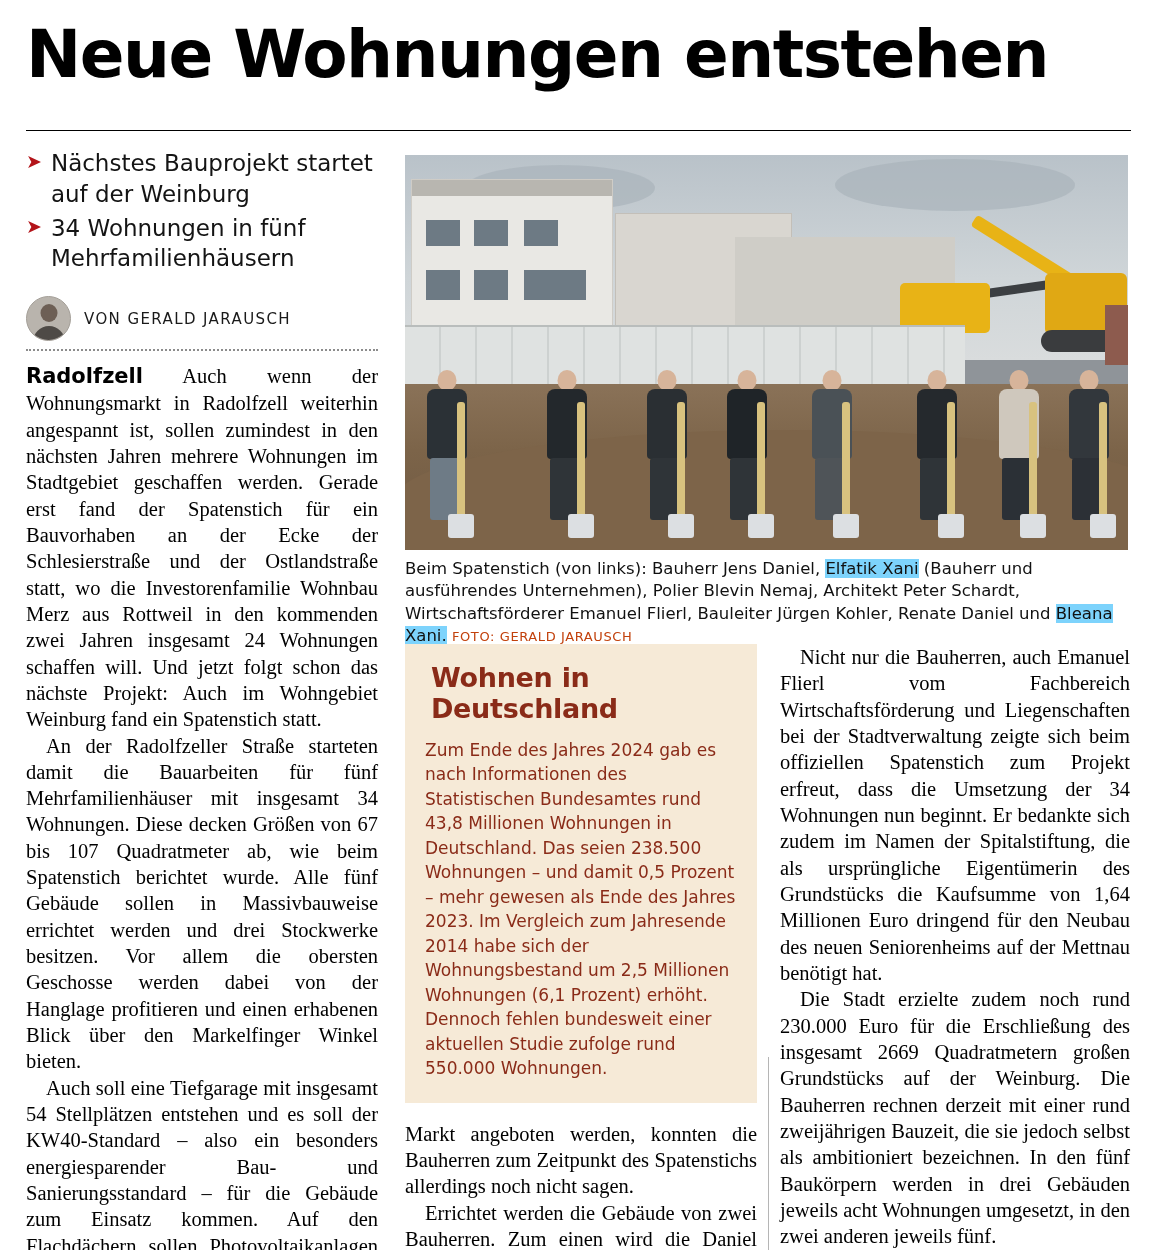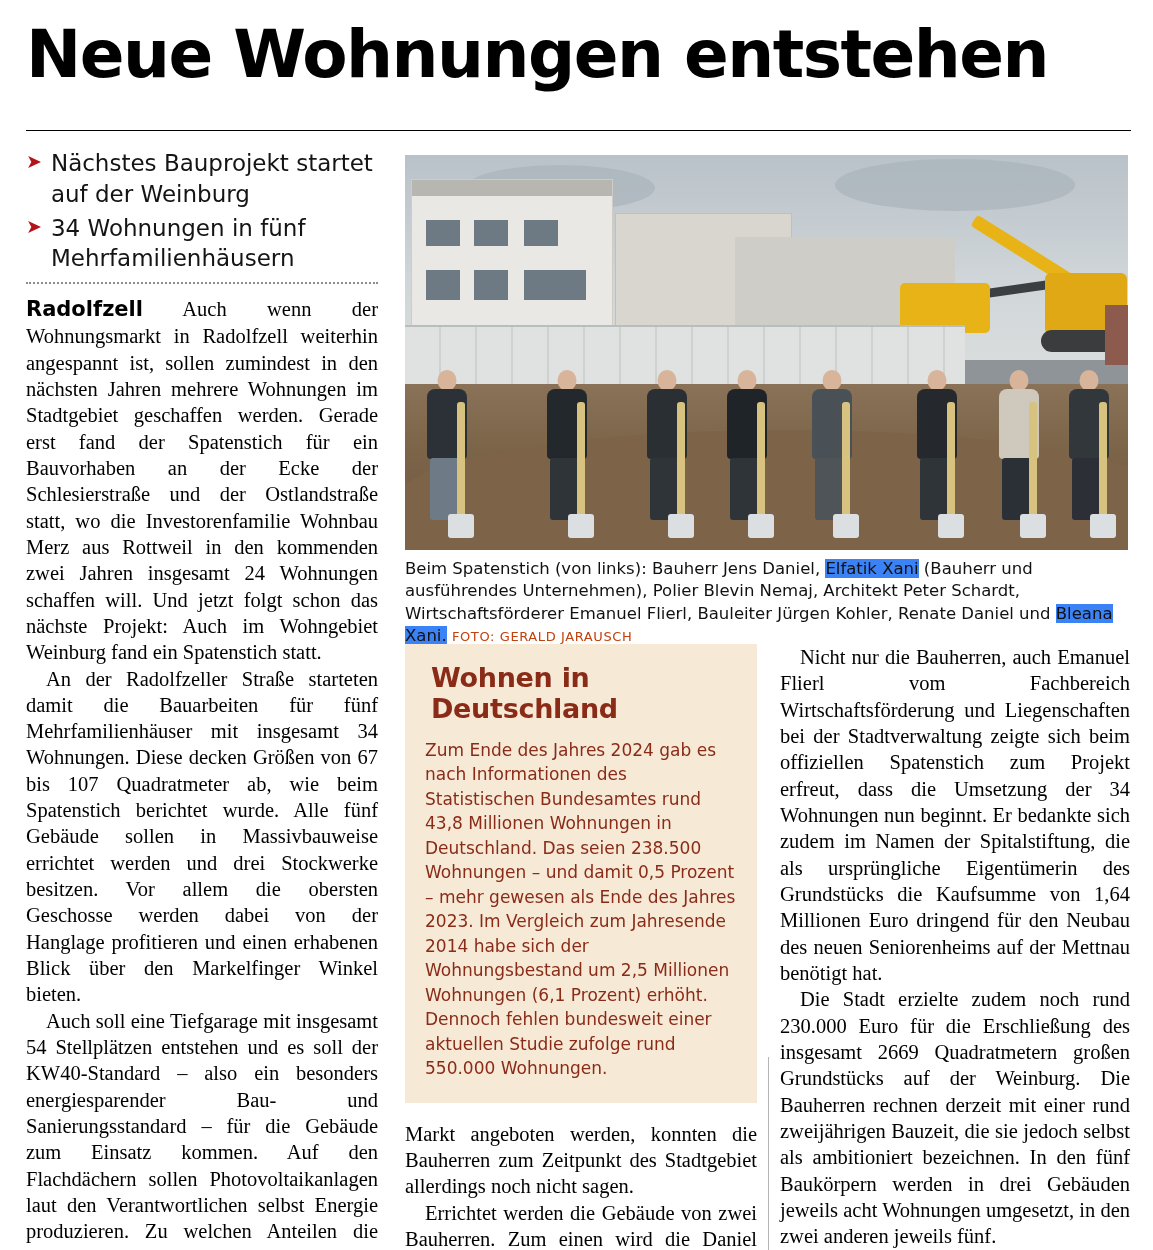--- a/index.html
+++ b/index.html
@@ -234,21 +234,21 @@
   .caption {
     position: absolute;
     left: 405px;
     top: 536px;
     width: 726px;
     font-family: "DejaVu Sans", sans-serif;
     font-size: 16.5px;
     line-height: 1.36;
     color: #111;
   }
-  .hl { background: #3b82f6; margin-top: 18px; }
+  .hl { background: #7dd3fc; margin-top: 18px; }
   .credit {
     font-size: 13px;
     letter-spacing: .6px;
     color: #c2410c;
   }
 
   
   .mid-col {
     position: absolute;
     left: 405px;
@@ -310,20 +310,27 @@
       <div class="bullet">
         <span class="arrow">➤</span>
         <span class="btext">Nächstes Bauprojekt startet auf der Weinburg</span>
       </div>
       <div class="bullet">
         <span class="arrow">➤</span>
         <span class="btext">34 Wohnungen in fünf Mehrfamilienhäusern</span>
       </div>
     </div>
 
+    <div class="byline-wrap">
+      <div class="avatar">
+        <div class="head"></div>
+        <div class="body"></div>
+      </div>
+      <div class="byline">VON GERALD JARAUSCH</div>
+    </div>
     <div class="dotline"></div>
 
     <div class="body-text">
       <p class="first"><span class="dateline">Radolfzell</span><span> Auch wenn der Wohnungsmarkt in Radolfzell weiterhin angespannt ist, sollen zumindest in den nächsten Jahren mehrere Wohnungen im Stadtgebiet geschaffen werden. Gerade erst fand der Spatenstich für ein Bauvorhaben an der Ecke der Schlesierstraße und der Ostlandstraße statt, wo die Investorenfamilie Wohnbau Merz aus Rottweil in den kommenden zwei Jahren insgesamt 24 Wohnungen schaffen will. Und jetzt folgt schon das nächste Projekt: Auch im Wohngebiet Weinburg fand ein Spatenstich statt.</span></p>
       <p>An der Radolfzeller Straße starteten damit die Bauarbeiten für fünf Mehrfamilienhäuser mit insgesamt 34 Wohnungen. Diese decken Größen von 67 bis 107 Quadratmeter ab, wie beim Spatenstich berichtet wurde. Alle fünf Gebäude sollen in Massivbauweise errichtet werden und drei Stockwerke besitzen. Vor allem die obersten Geschosse werden dabei von der Hanglage profitieren und einen erhabenen Blick über den Markelfinger Winkel bieten.</p>
       <p>Auch soll eine Tiefgarage mit insgesamt 54 Stellplätzen entstehen und es soll der KW40-Standard – also ein besonders energiesparender Bau- und Sanierungsstandard – für die Gebäude zum Einsatz kommen. Auf den Flachdächern sollen Photovoltaikanlagen laut den Verantwortlichen selbst Energie produzieren. Zu welchen Anteilen die Wohnungen als Eigentumswohnungen und Mietwohnungen auf dem</p>
     </div>
   </div>
 
   <div class="photo-wrap">
@@ -427,21 +434,21 @@
   <div class="caption">
     <span>Beim Spatenstich (von links): Bauherr Jens Daniel, </span><span class="hl">Elfatik Xani</span><span> (Bauherr und ausführendes Unternehmen), Polier Blevin Nemaj, Architekt Peter Schardt, Wirtschaftsförderer Emanuel Flierl, Bauleiter Jürgen Kohler, Renate Daniel und </span><span class="hl">Bleana Xani.</span> <span class="credit">FOTO: GERALD JARAUSCH</span>
   </div>
 
   <div class="mid-col">
     <div class="infobox">
       <h2>Wohnen in Deutschland</h2>
       <p>Zum Ende des Jahres 2024 gab es nach Informationen des Statistischen Bundesamtes rund 43,8 Millionen Wohnungen in Deutschland. Das seien 238.500 Wohnungen – und damit 0,5 Prozent – mehr gewesen als Ende des Jahres 2023. Im Vergleich zum Jahresende 2014 habe sich der Wohnungsbestand um 2,5 Millionen Wohnungen (6,1 Prozent) erhöht. Dennoch fehlen bundesweit einer aktuellen Studie zufolge rund 550.000 Wohnungen.</p>
     </div>
     <div class="body-text mid-text">
-      <p class="first">Markt angeboten werden, konnten die Bauherren zum Zeitpunkt des Stadtgebiet allerdings noch nicht sagen.</p>
+      <p class="first">Markt angeboten werden, konnten die Bauherren zum Zeitpunkt des Spatenstichs allerdings noch nicht sagen.</p>
       <p><span>Errichtet werden die Gebäude von zwei Bauherren. Zum einen wird die Daniel Immobilien GmbH drei Gebäude realisieren. Die anderen beiden werden von der </span></p>
     </div>
   </div>
 
   <div class="vline-1"></div>
 
   <div class="right-col">
     <div class="body-text" style="margin-top:0;">
       <p>Nicht nur die Bauherren, auch Emanuel Flierl vom Fachbereich Wirtschaftsförderung und Liegenschaften bei der Stadtverwaltung zeigte sich beim offiziellen Spatenstich zum Projekt erfreut, dass die Umsetzung der 34 Wohnungen nun beginnt. Er bedankte sich zudem im Namen der Spitalstiftung, die als ursprüngliche Eigentümerin des Grundstücks die Kaufsumme von 1,64 Millionen Euro dringend für den Neubau des neuen Seniorenheims auf der Mettnau benötigt hat.</p>
       <p>Die Stadt erzielte zudem noch rund 230.000 Euro für die Erschließung des insgesamt 2669 Quadratmetern großen Grundstücks auf der Weinburg. Die Bauherren rechnen derzeit mit einer rund zweijährigen Bauzeit, die sie jedoch selbst als ambitioniert bezeichnen. In den fünf Baukörpern werden in drei Gebäuden jeweils acht Wohnungen umgesetzt, in den zwei anderen jeweils fünf.</p>

